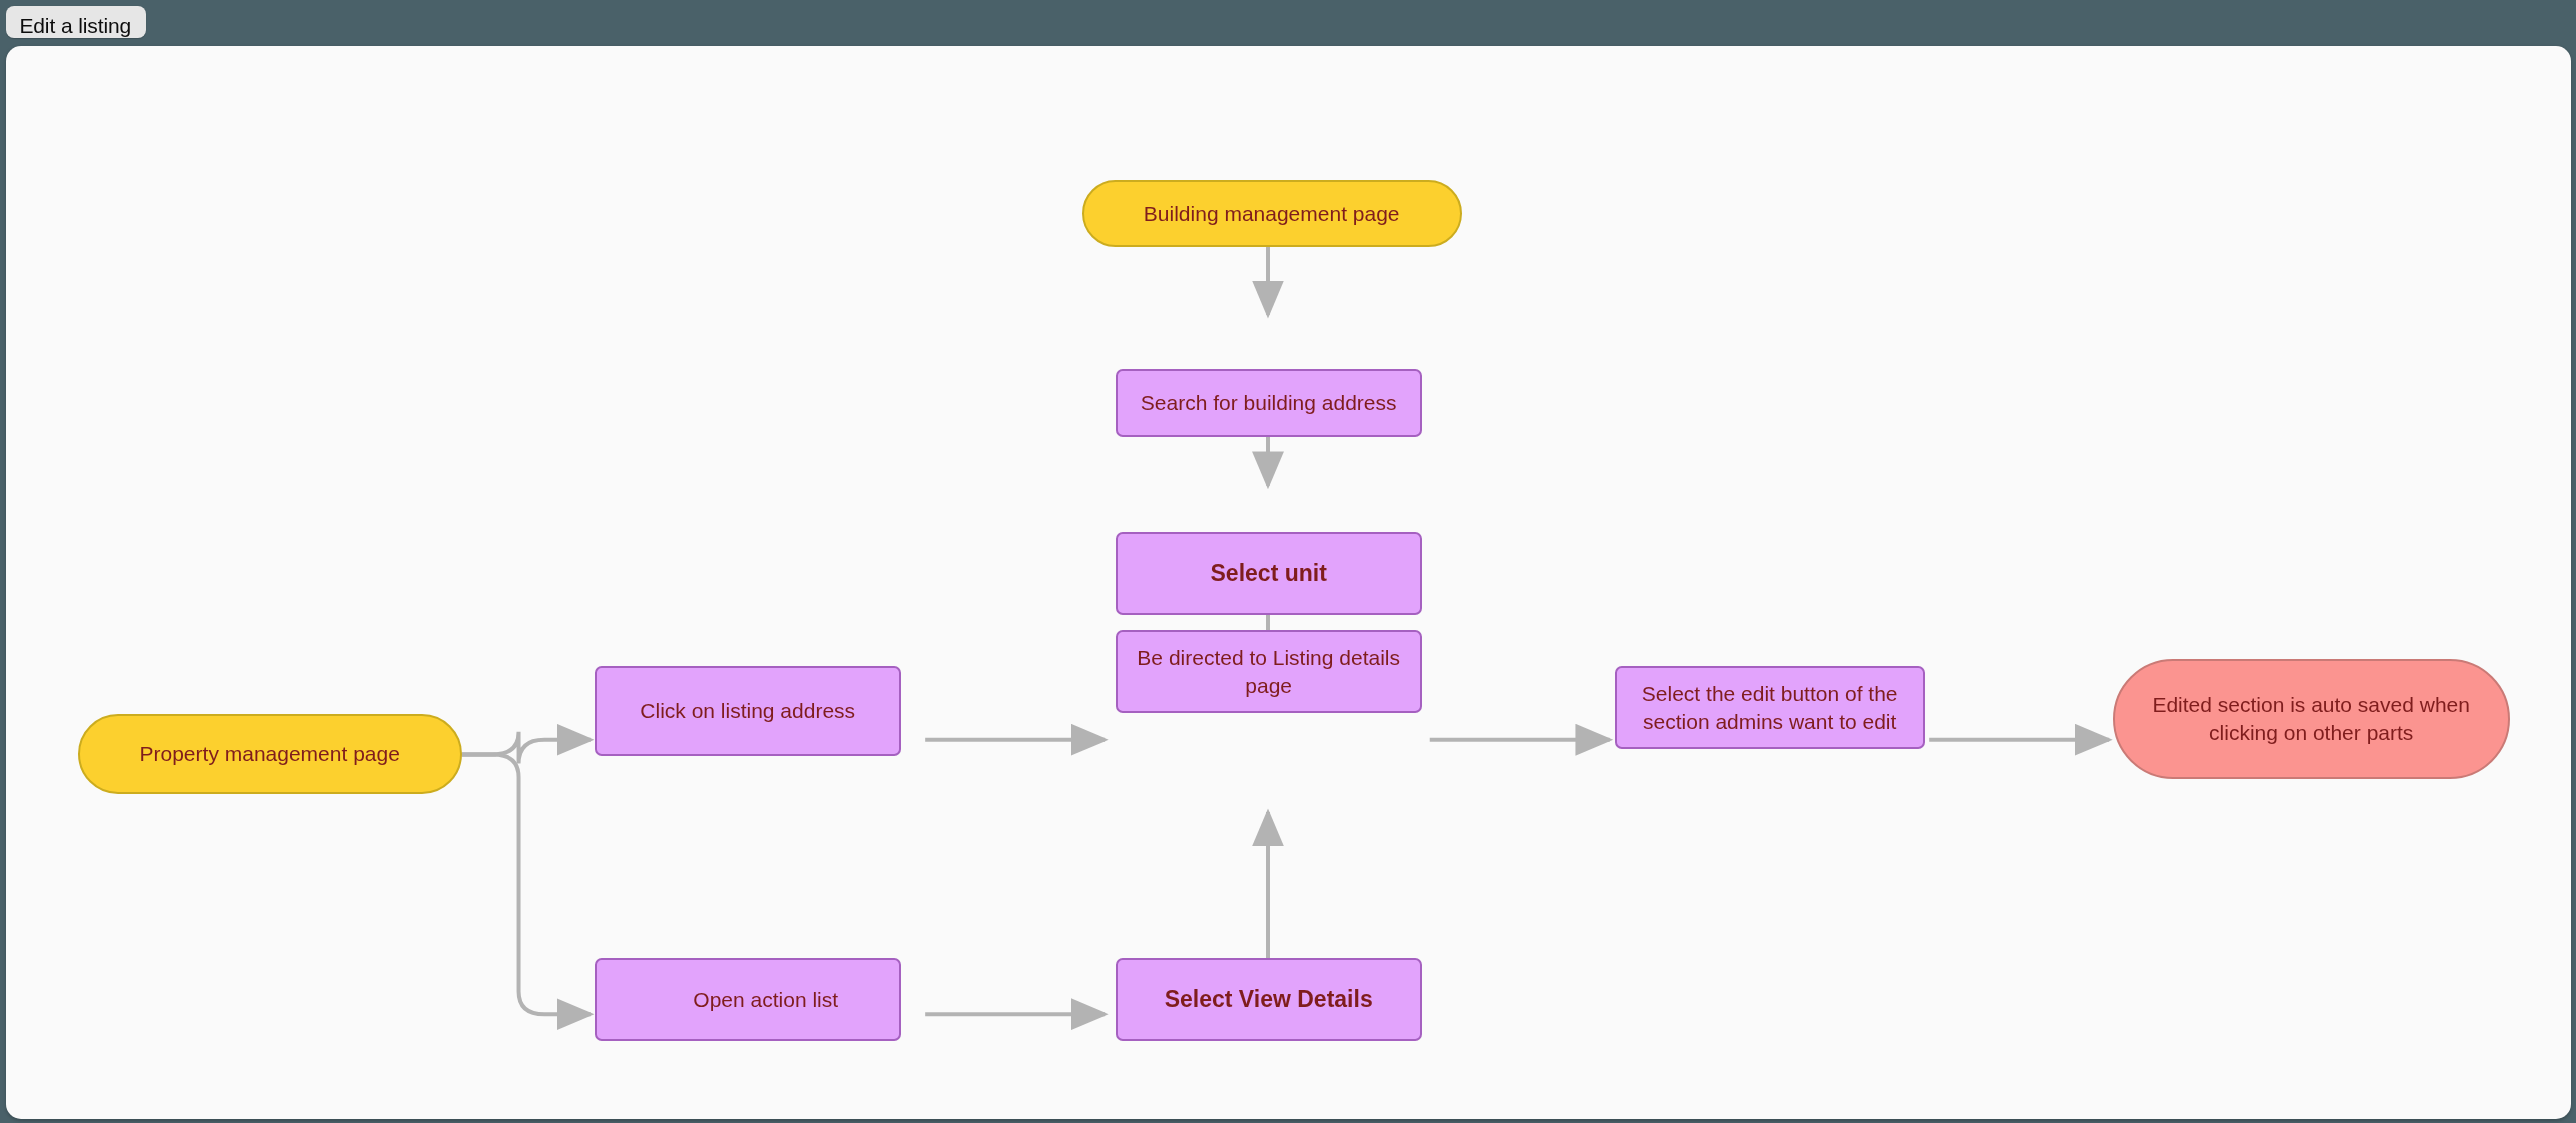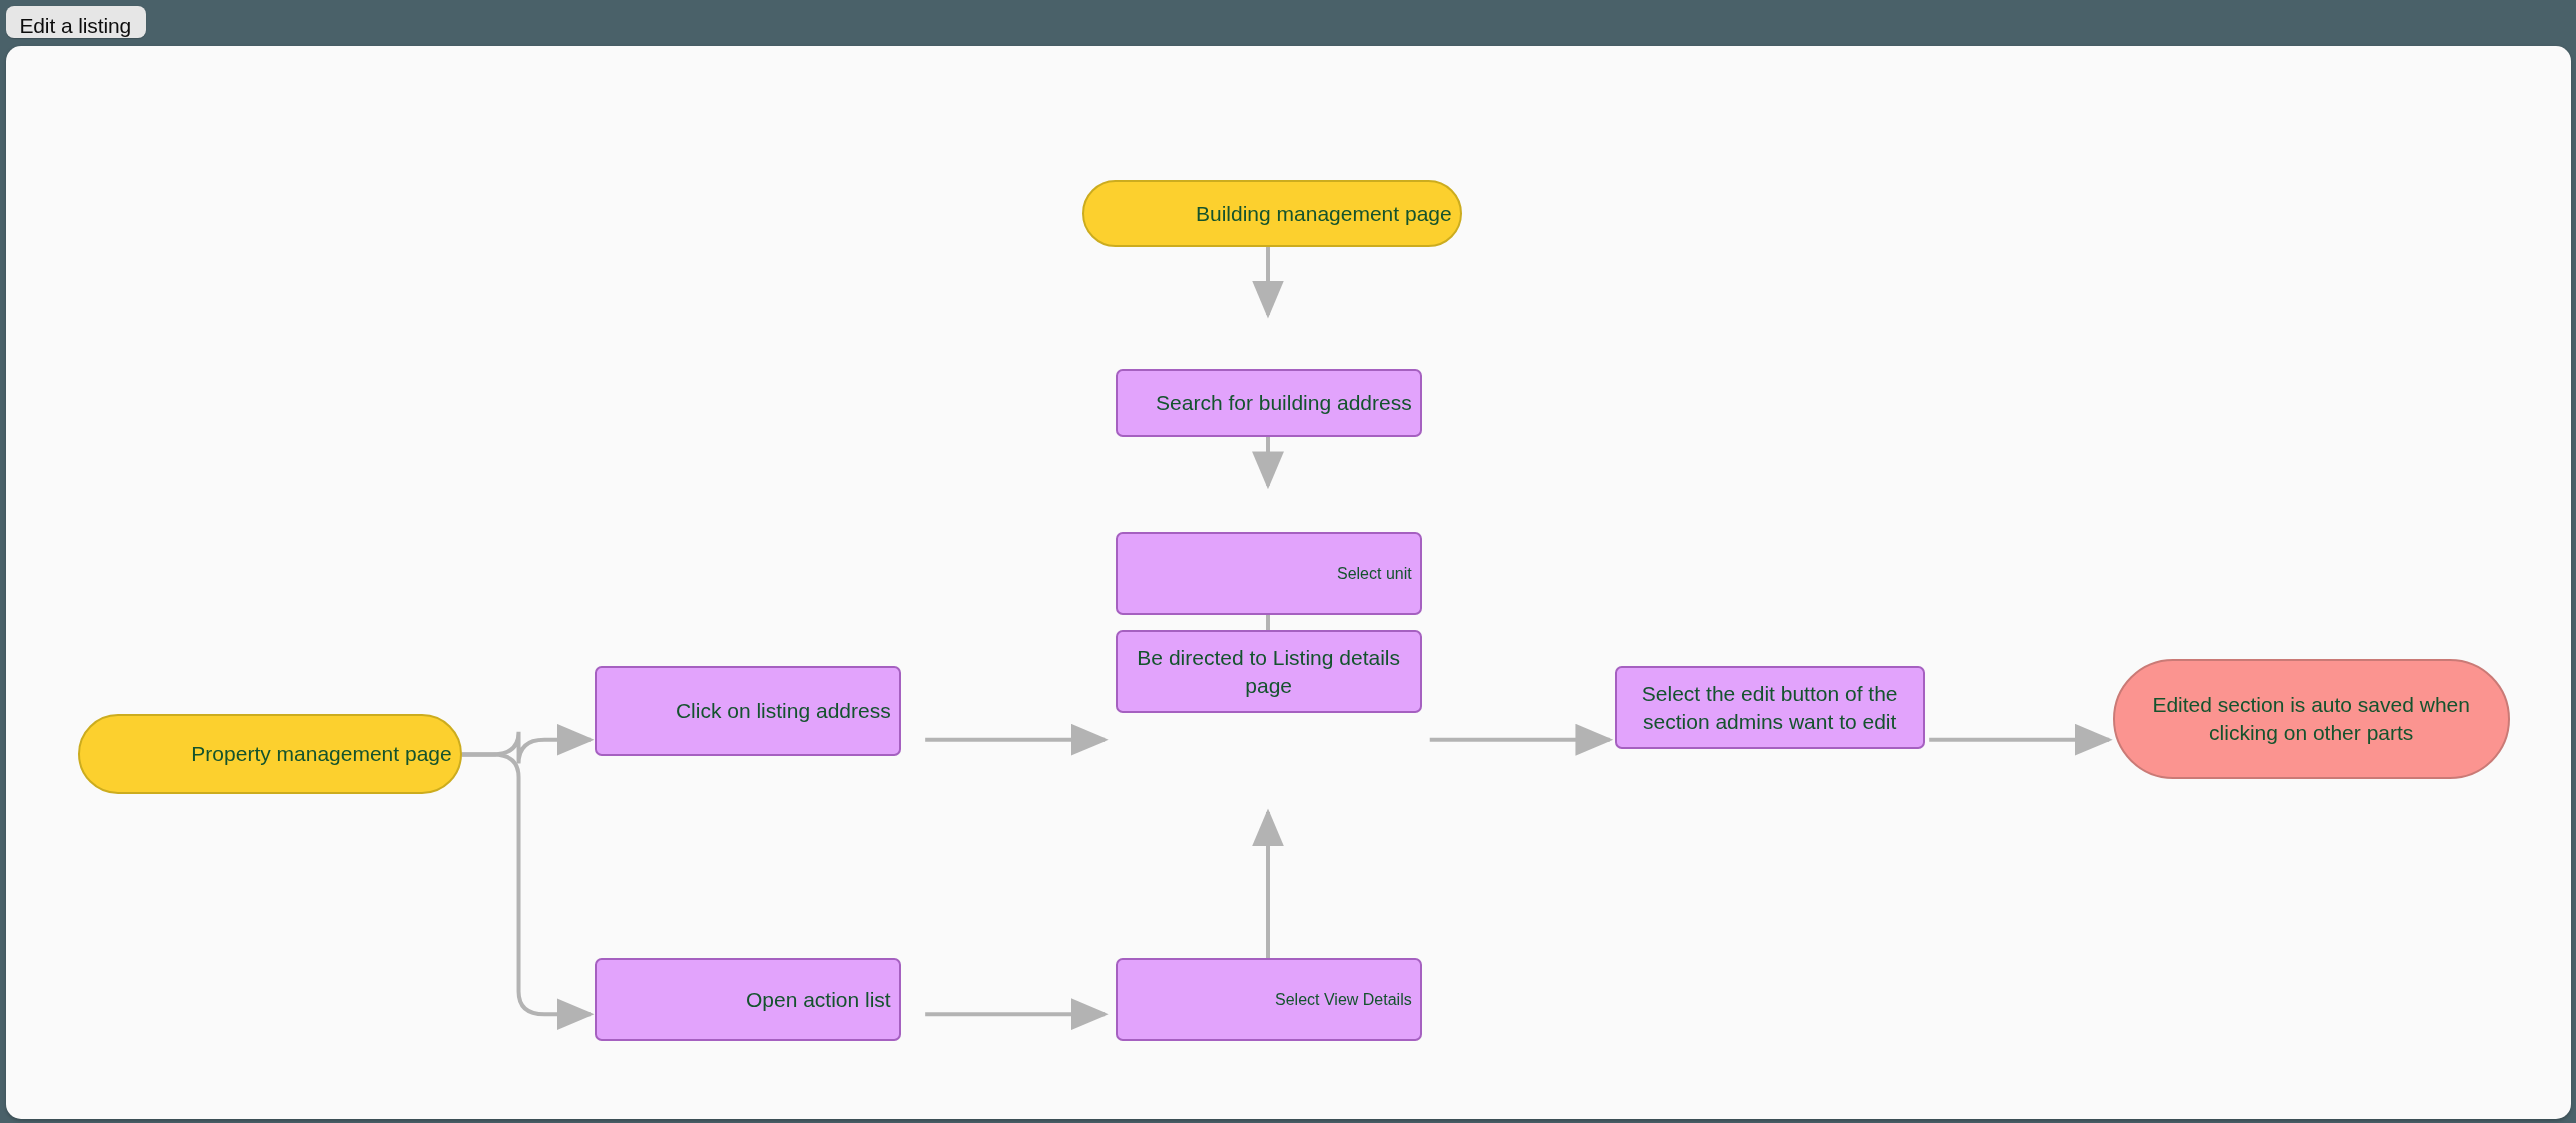--- a/index.html
+++ b/index.html
@@ -70,23 +70,23 @@
     height: 1073px;
     pointer-events: none;
   }
 
   
   .node {
     position: absolute;
     box-sizing: border-box;
     display: flex;
     align-items: center;
-    justify-content: flex-end;
+    justify-content: center;
     text-align: center;
-    color: #14532d;
+    color: #7f1d1d;
     line-height: 1.32;
     padding: 3.4px 8px;
   }
   .node .node-label { display: block; }
 
   .node.terminal {
     background: #fcd02e;
     border: 2.8px solid #ccac1e;
     border-radius: 569px;
   }
@@ -95,21 +95,21 @@
     border: 2.8px solid #a560c0;
     border-radius: 6.8px;
   }
   .node.alert {
     background: #fb9490;
     border: 2.8px solid #ca7a76;
     border-radius: 569px;
   }
 
   
-  .fs-lg  { font-size: 16px; }
+  .fs-lg  { font-size: 23px; font-weight: bold; }
   .fs-md  { font-size: 21px; }
   .fs-sm  { font-size: 21px; }
 </style>
 </head>
 <body>
 
 <div id="screen">
 
   <div id="tab-strip">
     <div id="tab-edit-listing">

